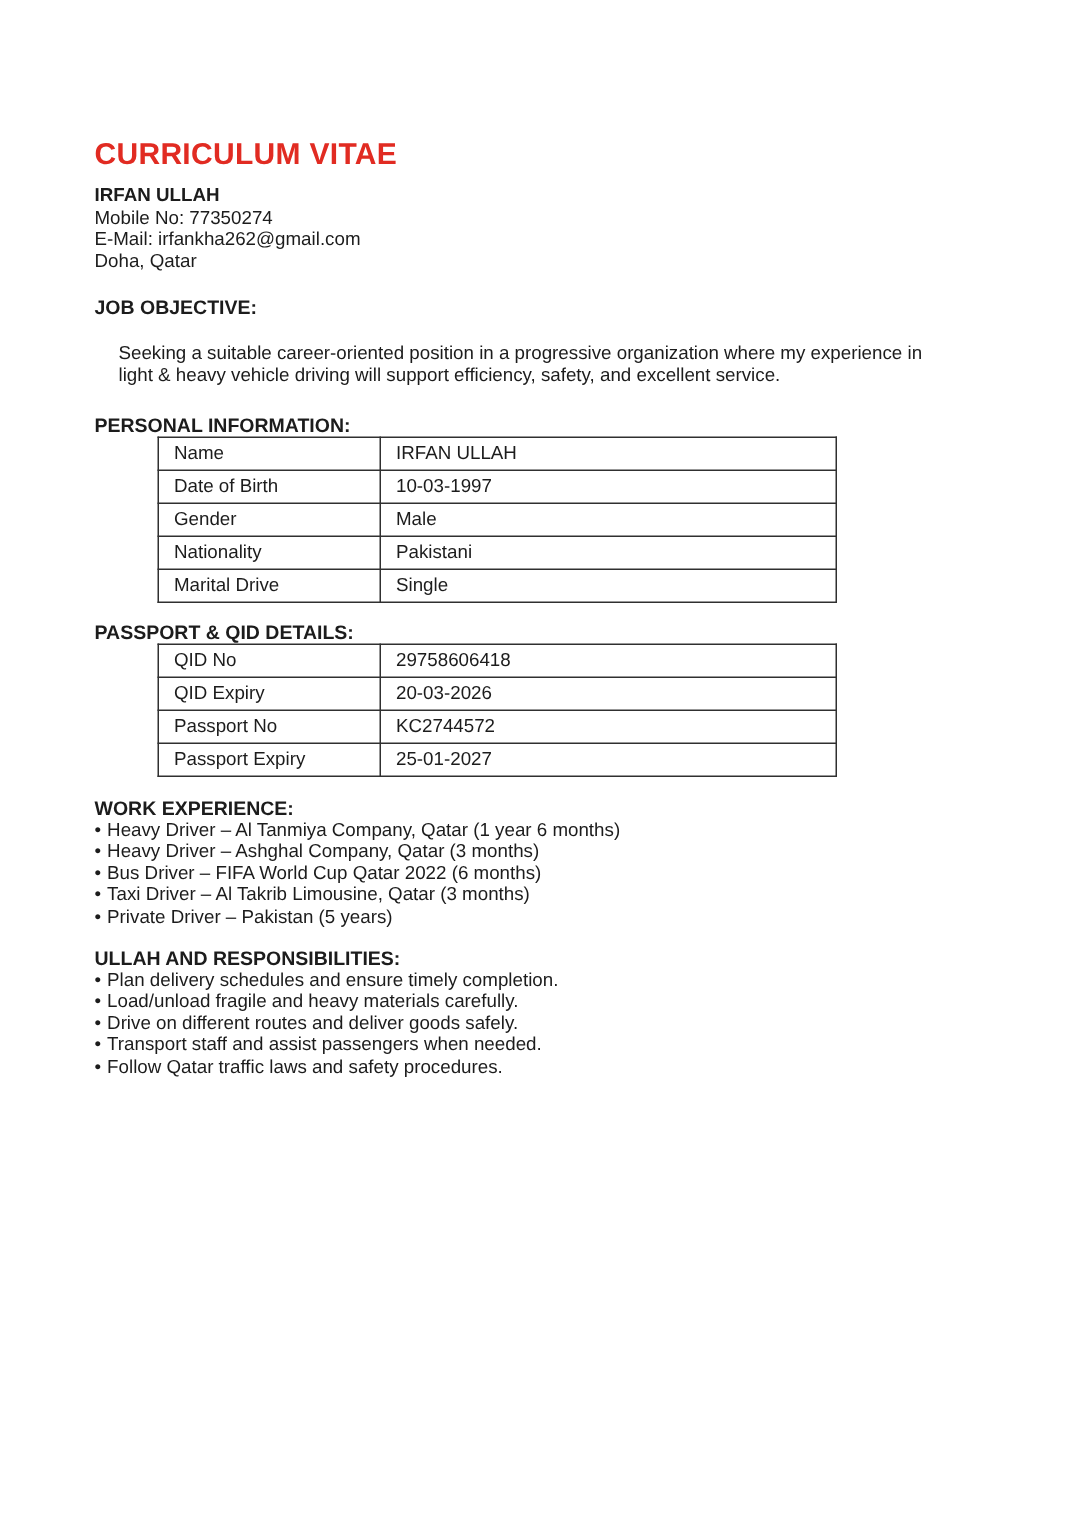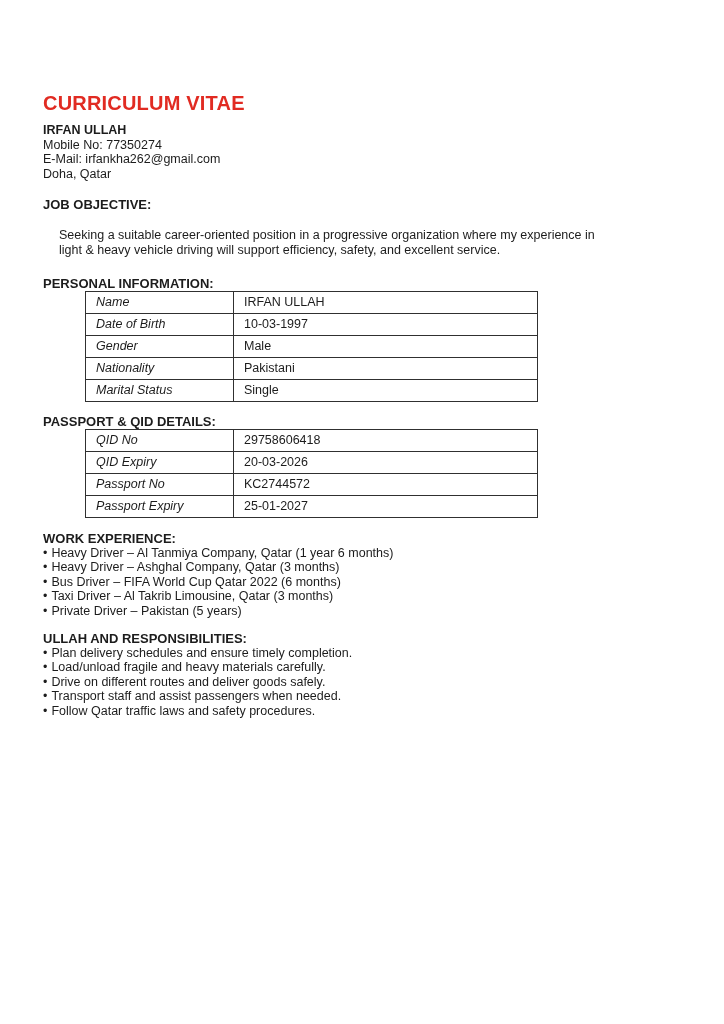--- a/index.html
+++ b/index.html
@@ -3,21 +3,21 @@
 <meta charset="utf-8">
 <style>
   html, body { margin: 0; padding: 0; }
   body {
     width: 724px; height: 1024px;
     background: #ffffff;
     font-family: "Liberation Sans", sans-serif;
     color: #1c1c1c;
     overflow: hidden;
   }
-  .page { padding: 91px 93px 0 43px; box-sizing: border-box; }
+  .page { padding: 91px 93px 0 63px; box-sizing: border-box; }
 
   .cv-title {
     font-size: 20px; font-weight: bold;
     line-height: 24px; margin: 0 0 8px 0;
     letter-spacing: 0.2px;
   }
 
   .contact-line { font-size: 12.5px; line-height: 14.6px; }
   .contact-name { font-weight: bold; }
 
@@ -45,21 +45,21 @@
   table.info-table td {
     border: 1.4px solid #303030;
     box-sizing: border-box;
     height: 22px;
     padding: 0 4px 0 10px;
     font-size: 12.5px;
     vertical-align: middle;
     white-space: nowrap;
     overflow: hidden;
   }
-  td.label-cell { width: 148px; font-style: italic; }
+  td.label-cell { width: 148px; }
   td.value-cell { width: 304px; }
 
   .bullet-line { font-size: 12.5px; line-height: 14.6px; }
   .bullet-glyph { margin-right: 4px; }
 </style>
 </head>
 <body>
 
 <div class="page">
 
@@ -91,21 +91,21 @@
       </tr>
       <tr>
         <td class="label-cell">Gender</td>
         <td class="value-cell">Male</td>
       </tr>
       <tr>
         <td class="label-cell">Nationality</td>
         <td class="value-cell">Pakistani</td>
       </tr>
       <tr>
-        <td class="label-cell">Marital Status</td>
+        <td class="label-cell">Marital Drive</td>
         <td class="value-cell">Single</td>
       </tr>
     </tbody>
       </table>
   </div>
 
   <div class="section-passport">
     <h2 class="section-heading">PASSPORT &amp; QID DETAILS:</h2>
     <table class="info-table">
       <tbody>

